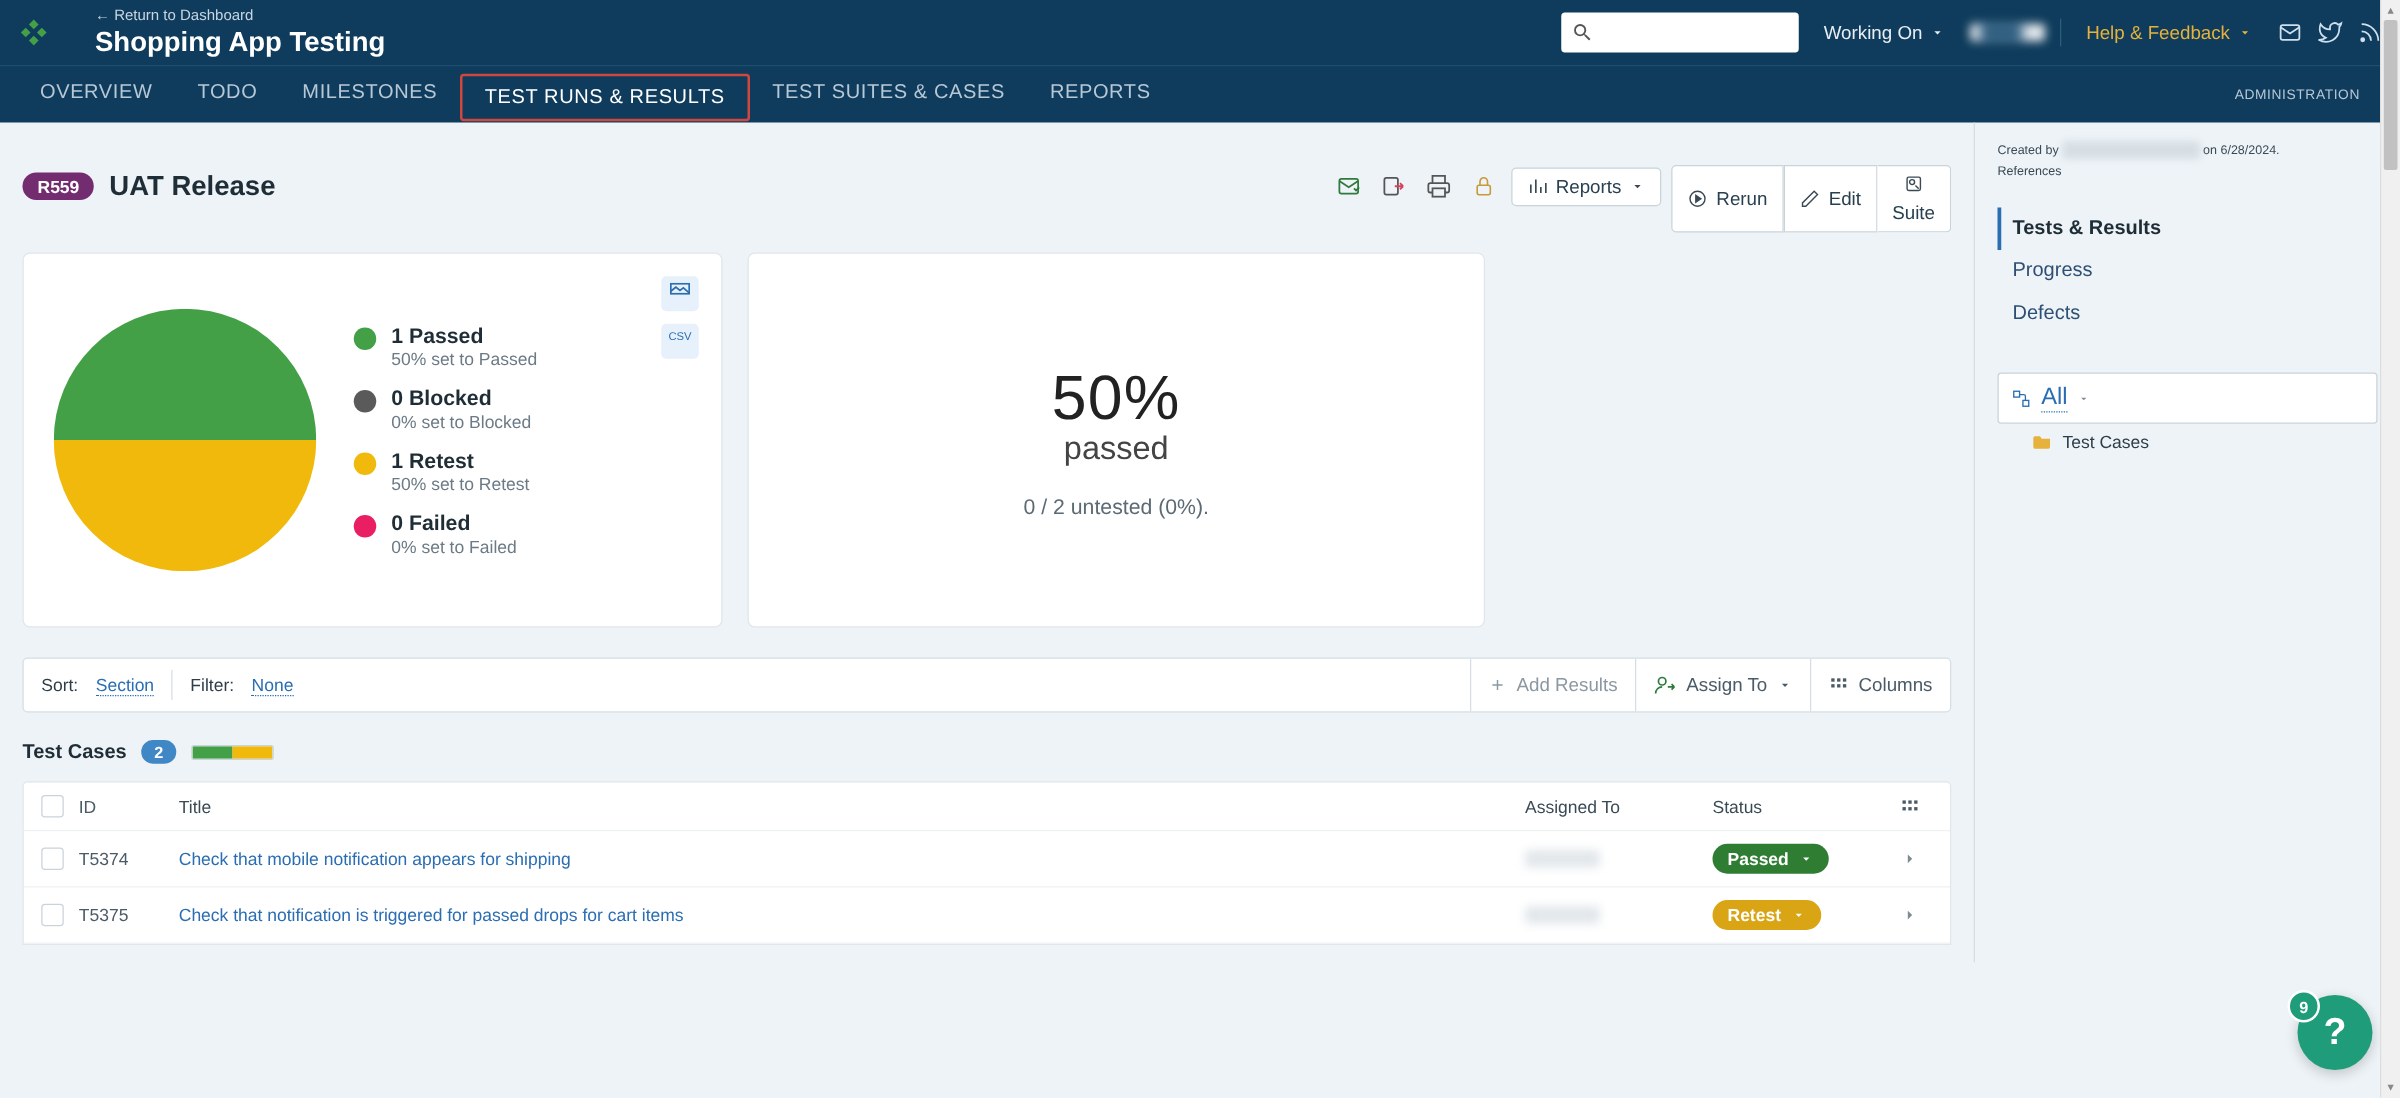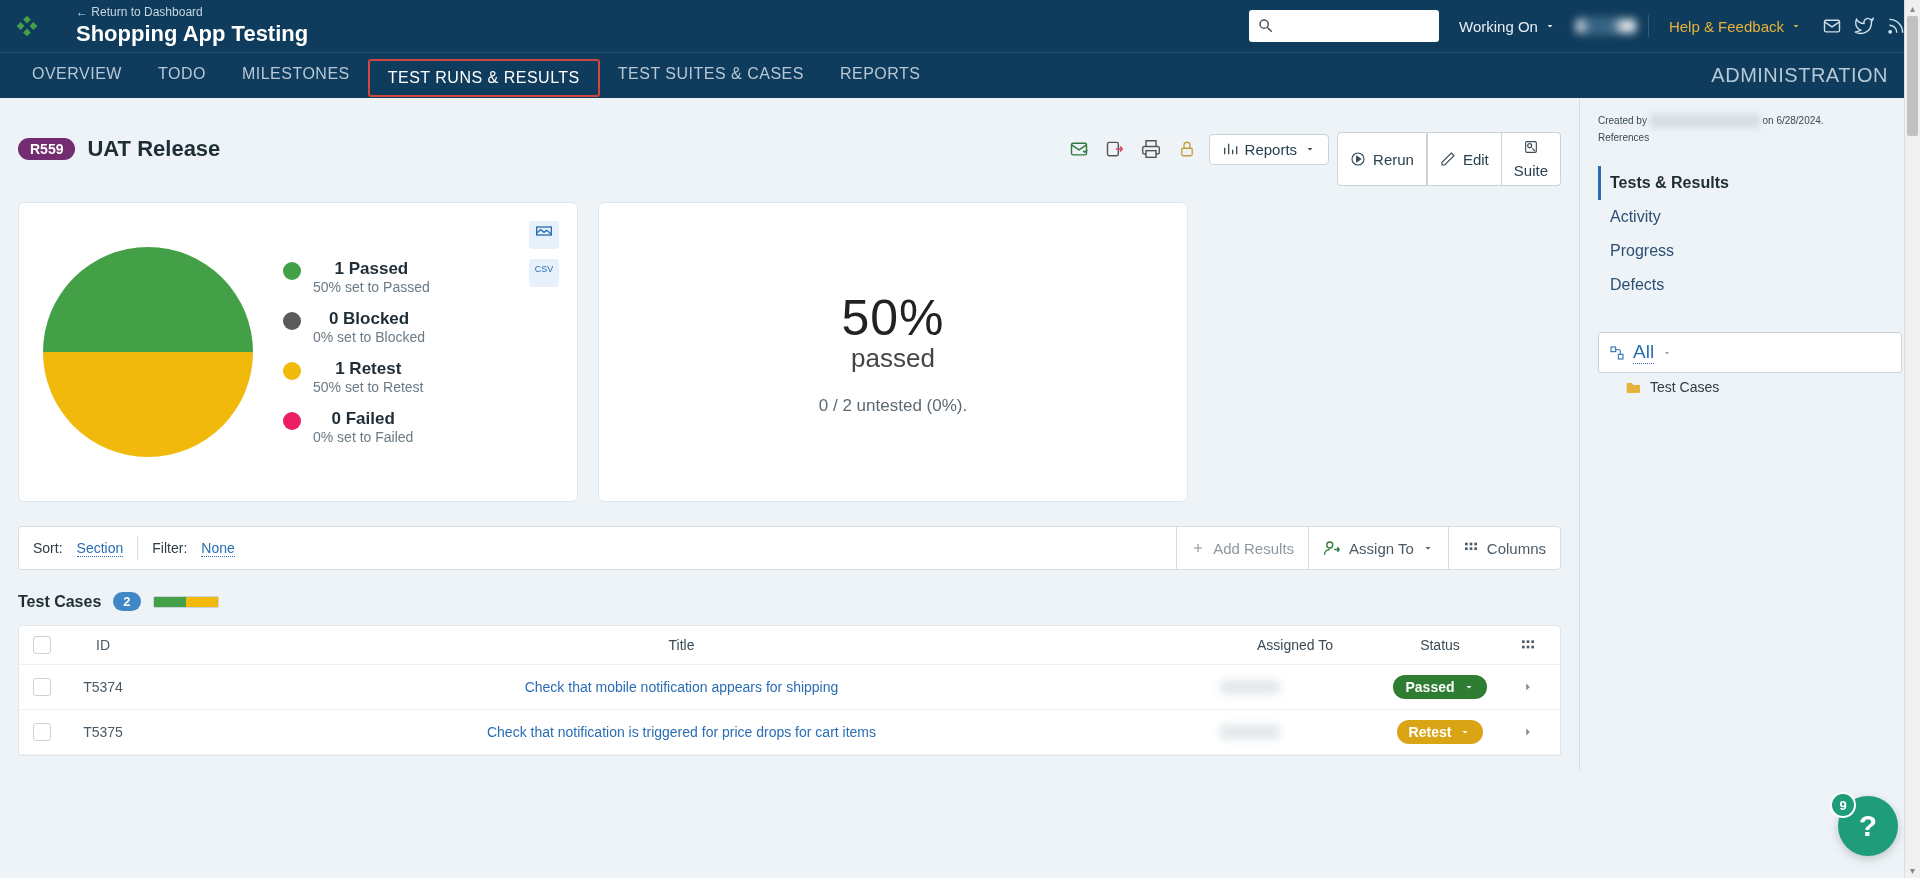--- a/index.html
+++ b/index.html
@@ -15,24 +15,24 @@
 .search-box svg { fill: #555; }
 .dd { color: #e8eef4; font-size: 15px; display: flex; align-items: center; gap: 6px; padding: 0 8px; height: 32px; }
 .dd.blur span { width: 100px; height: 14px; background: #1f5277; border-radius: 3px; filter: blur(3px); }
 .help { color: #e6b23c !important; }
 .toprow-icons { display: flex; gap: 12px; align-items: center; }
 .toprow-icons svg { stroke: #cfe0ed; fill: none; }
 
 .navbar { background: #0f3c5c; border-top: 1px solid #1d4e70; display: flex; align-items: center; height: 46px; padding: 0 14px; }
 .nav-item { color: #b6c8d6; padding: 0 18px; height: 46px; display: flex; align-items: center; font-size: 16px; letter-spacing: 0.5px; border-bottom: 3px solid transparent; cursor: pointer; }
 .nav-item.active { color: #fff; border: 2px solid #d0473f; border-radius: 3px; height: 38px; margin-top: 4px; }
-.nav-admin { margin-left: auto; color: #b6c8d6; padding: 0 18px; font-size: 20px; letter-spacing: 0.5px; }
+.nav-admin { margin-left: auto; color: #b6c8d6; padding: 0 18px; font-size: 11px; letter-spacing: 0.5px; }
 
 .layout { display: flex; }
-.main { flex: 1; padding: 14px 18px; border-right: 1px solid #d6dee4; text-align: center; }
+.main { flex: 1; padding: 14px 18px; border-right: 1px solid #d6dee4; }
 .side { width: 340px; padding: 14px 18px; }
 
 .run-header { display: flex; align-items: center; gap: 12px; margin-bottom: 16px; }
 .run-badge { background: #732c6f; color: #fff; border-radius: 12px; padding: 3px 12px; font-weight: 700; font-size: 14px; }
 .run-title { font-size: 22px; font-weight: 600; color: #1f2d36; }
 .run-actions { margin-left: auto; display: flex; align-items: center; gap: 8px; }
 .icon-btn { width: 28px; height: 28px; display: flex; align-items: center; justify-content: center; cursor: pointer; }
 .btn { background: #fff; border: 1px solid #c9d3da; border-radius: 4px; padding: 6px 12px; display: flex; align-items: center; gap: 7px; font-size: 15px; color: #28404f; cursor: pointer; }
 .btn-group { display: flex; margin-top: 20px; }
 .btn-group .btn { border-radius: 0; }
@@ -396,21 +396,21 @@
       <div class="col-exp chev">
         <svg width="14" height="14" viewBox="0 0 24 24" fill="#7d8b95">
               <path d="M9 6l6 6-6 6z"></path>
             </svg>
       </div>
     </div>
 
     <div class="trow">
       <div class="cbx"></div>
       <div class="col-id">T5375</div>
-      <div class="col-title">Check that notification is triggered for price drops for cart items</div>
+      <div class="col-title">Check that notification is triggered for passed drops for cart items</div>
       <div class="col-assign">
             <div class="blur"></div>
           </div>
       <div class="col-status">
         <span class="status-pill retest">
           <span>Retest</span>
           <svg width="12" height="12" viewBox="0 0 24 24" fill="#fff">
                 <path d="M7 10l5 5 5-5z"></path>
               </svg>
         </span>
@@ -426,21 +426,20 @@
 </div>
 
 <div class="side">
   <div class="side-info">
     <span>Created by </span><span class="name-blur"></span><span> on 6/28/2024.</span><br>
     <span>References</span>
   </div>
 
   <div class="side-nav">
     <div class="side-nav-item active">Tests &amp; Results</div>
-    <div class="side-nav-item">Activity</div>
     <div class="side-nav-item">Progress</div>
     <div class="side-nav-item">Defects</div>
   </div>
 
   <div class="tree-box">
     <div class="tree-row">
       <svg width="16" height="16" viewBox="0 0 24 24" fill="none" stroke="#2a6db3" stroke-width="1.6">
             <rect x="3" y="3" width="7" height="7"></rect>
             <rect x="14" y="14" width="7" height="7"></rect>
             <path d="M10 7h5a2 2 0 012 2v5"></path>

